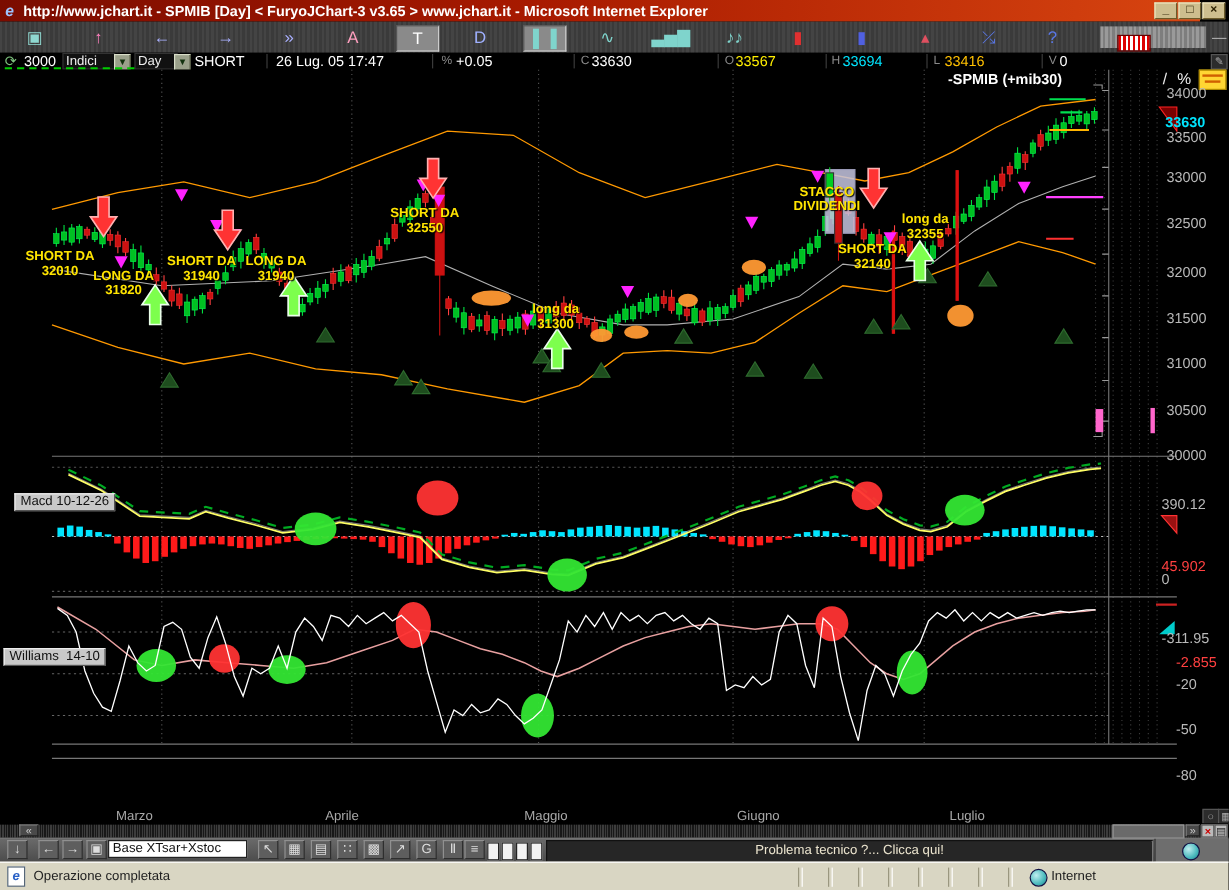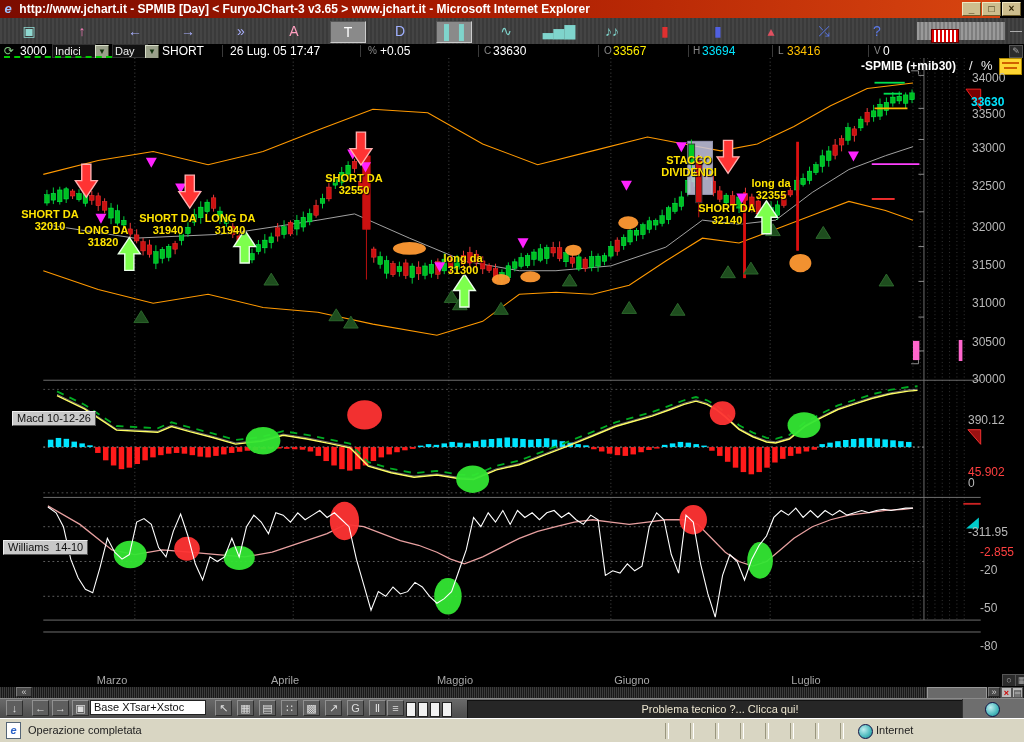--- a/index.html
+++ b/index.html
@@ -27,21 +27,21 @@
   .quotebar{left:0;top:44px;width:1024px;height:14px;background:#000;color:#ddd;
     font-size:12px;line-height:14px;white-space:nowrap;}
   .qsep{width:1px;height:12px;top:1px;background:#3a3a3a;}
   .combo{background:#111;border:1px solid #333;color:#eee;padding:0 2px;height:12px;top:0;font-size:11px;line-height:12px;}
   .comboarrow{width:12px;height:12px;top:1px;background:#9aa08a;border:1px solid;border-color:#d8ddc8 #4a4f3a #4a4f3a #d8ddc8;color:#13320f;font-size:8px;line-height:11px;text-align:center;}
   .qlabel{color:#8a8a8a;font-size:10px;}
   
   #chartArea{left:0;top:58px;width:1024px;height:628px;background:#000;}
   .pivotblock{left:16px;top:1px;background:rgba(0,0,0,.55);border:1px dotted #777;
     padding:0 3px;font-size:11px;font-weight:bold;line-height:13px;white-space:pre;}
-  .symlabel{top:1px;left:790px;width:166px;text-align:right;color:#fff;font-weight:bold;font-size:12px;}
+  .symlabel{top:1px;left:790px;width:166px;text-align:left;color:#fff;font-weight:bold;font-size:12px;}
   .paneltag{background:#c8c8c8;color:#111;border:1px solid;border-color:#eee #555 #555 #eee;
     font-size:11px;padding:0 4px;line-height:13px;white-space:pre;}
   .axislabel{color:#b9b9b9;font-size:12px;line-height:12px;}
   .curprice{color:#00e5ff;font-size:12px;font-weight:bold;}
   .month{color:#a8a8a8;font-size:11px;line-height:13px;}
   .anno{color:#ffe400;font-size:11px;font-weight:bold;line-height:12px;text-align:center;
     text-shadow:1px 1px 1px #000;white-space:pre;}
   .miniico{width:12px;height:11px;background:#2c2c2c;border:1px solid #555;color:#aaa;
     font-size:9px;line-height:10px;text-align:center;}
   
@@ -53,21 +53,21 @@
     font-size:9px;line-height:10px;text-align:center;font-weight:bold;box-sizing:border-box;}
   
   .toolbar2{left:0;top:698px;width:1024px;height:20px;background:linear-gradient(#6a6a6a,#4c4c4c);
     border-top:1px solid #8a8a8a;box-sizing:border-box;}
   .t2ico{top:1px;width:17px;height:16px;background:#5e5e5e;border:1px solid;
     border-color:#909090 #2e2e2e #2e2e2e #909090;color:#ddd;font-size:11px;line-height:15px;
     text-align:center;box-sizing:border-box;}
   .t2input{top:1px;height:15px;background:#fff;border:1px solid #222;color:#111;
     font-size:11px;line-height:15px;padding:0 3px;font-family:"Liberation Sans","DejaVu Sans",sans-serif;box-sizing:border-box;}
   .banner{top:1px;height:33px;background:#262626;border:1px solid;border-color:#111 #777 #777 #111;
-    color:#ece5cf;font-size:11px;line-height:16px;text-align:center;box-sizing:border-box;margin-left:12px;}
+    color:#ece5cf;font-size:11px;line-height:16px;text-align:center;box-sizing:border-box;}
   .globepanel{top:0;height:20px;background:#6e6e6e;border-left:1px solid #333;}
   .globe{width:13px;height:13px;border-radius:50%;background:radial-gradient(circle at 35% 35%,#bfeef0,#49b8bc 60%,#1d7d84);border:1px solid #114;}
   
   .statusbar{left:0;top:718px;width:1024px;height:24px;background:#d9d6c3;border-top:1px solid #fff;
     color:#222;font-size:11px;line-height:22px;box-sizing:border-box;}
   .pageico{width:13px;height:15px;background:#fff;border:1px solid #567;top:3px;
     color:#2b62c6;font-weight:bold;font-style:italic;font-size:11px;line-height:14px;text-align:center;}
   .groove{width:2px;height:16px;top:4px;border-left:1px solid #9a977f;border-right:1px solid #fff;}
   .yellowico{background:#ffd633;border:1px solid #b08a00;}
   .greendash{border-top:2px dashed #0c0;}

